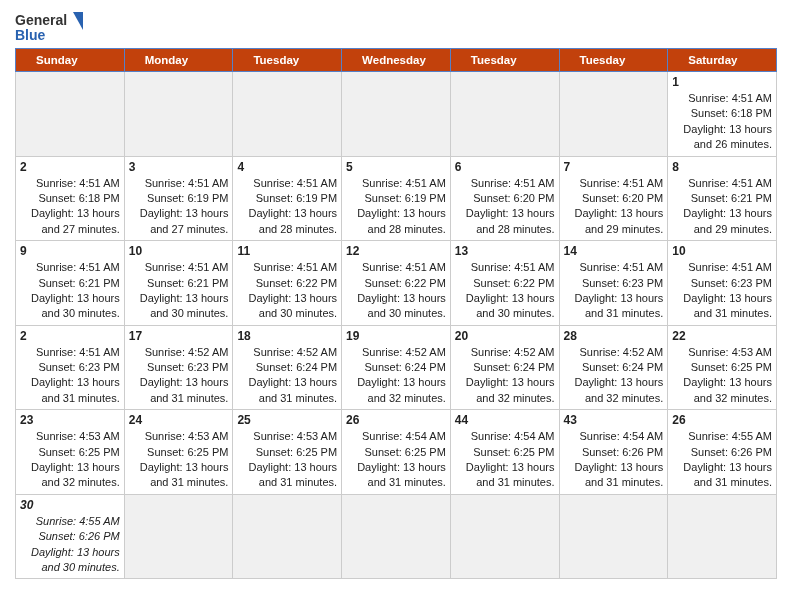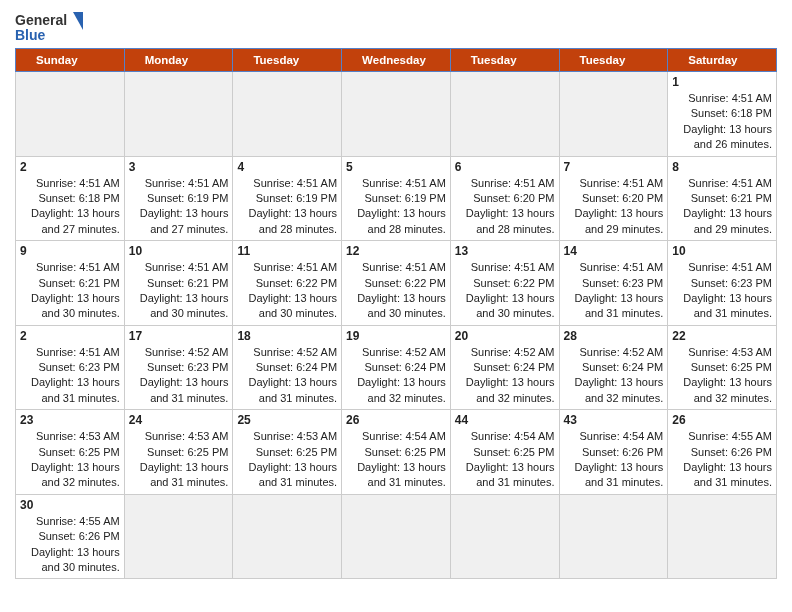--- a/index.html
+++ b/index.html
@@ -74,20 +74,21 @@
       margin-bottom: 2px;
     }
     .day-info {
       font-size: 11px;
       line-height: 1.4;
       color: #222;
       text-align: right;
     }
     .last-row td {
       height: 60px;
+      font-style: italic;
     }
   </style>
 </head>
 <body>
 
 <div class="page">
   <div class="header-area">
     <div class="logo">
         <svg width="80" height="36" viewBox="0 0 80 36">
           <text x="0" y="15" font-size="14" font-family="Arial" font-weight="bold" fill="#333">General</text>

